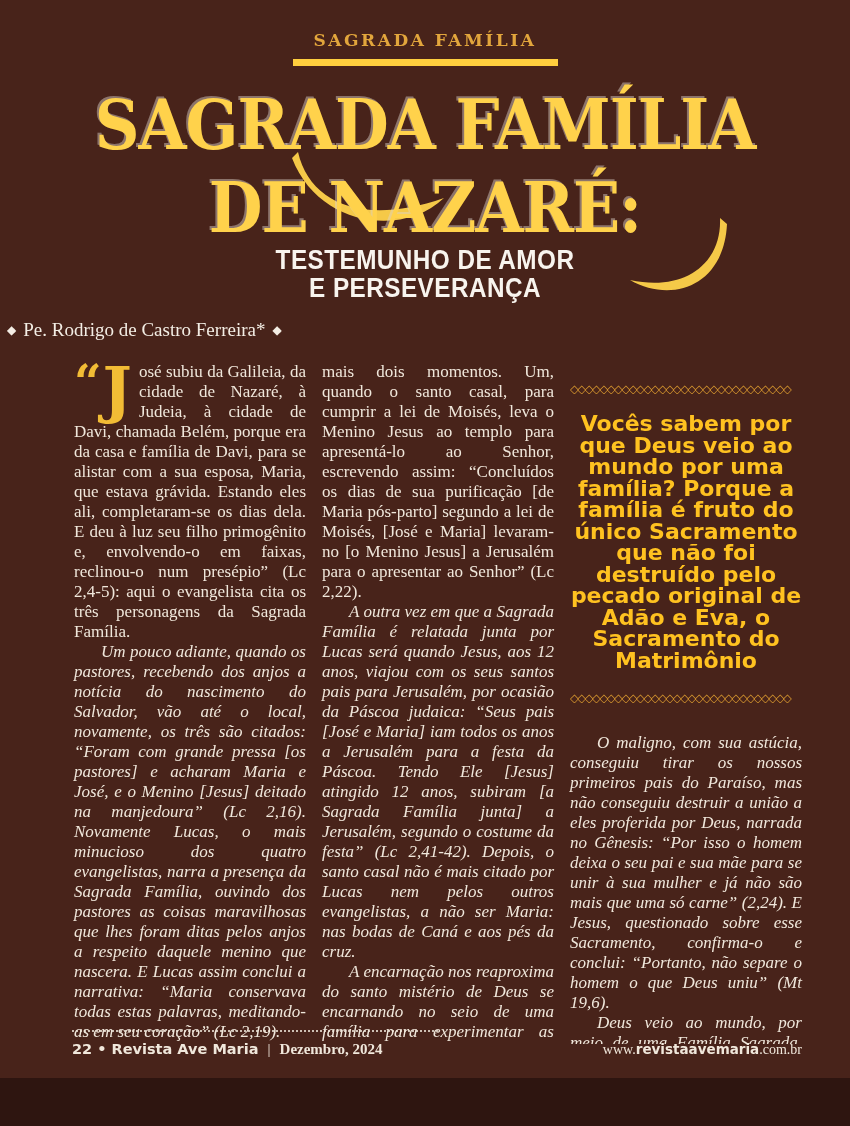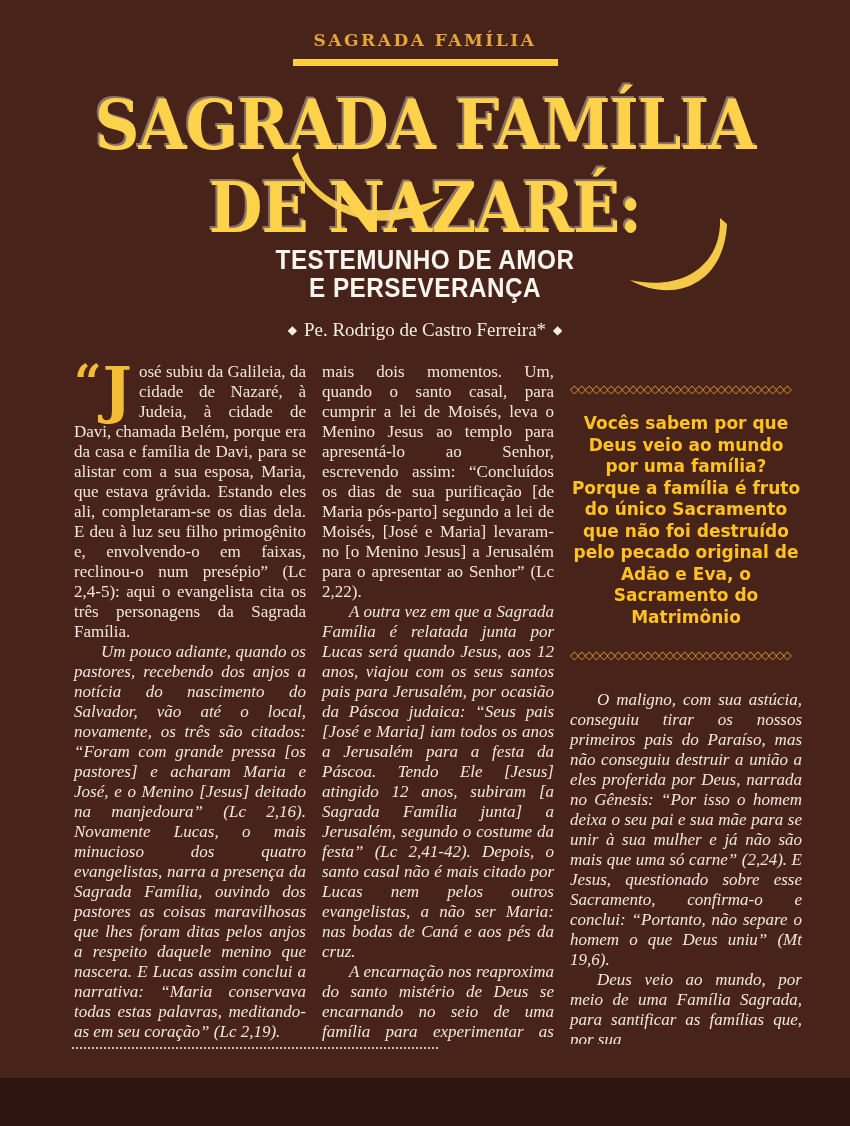--- a/index.html
+++ b/index.html
@@ -26,21 +26,21 @@
     text-shadow:-2px -2px 0 rgba(224,216,207,0.45);
   }
   .flourish{position:absolute; z-index:0; opacity:.95;}
   .subtitle{
     margin:14px 0 0 0; text-align:center;
     font-family:"Liberation Sans", sans-serif; font-weight:bold;
     color:#F8F4EE; font-size:27px; line-height:28px; letter-spacing:0.5px;
     transform:scaleX(0.9); transform-origin:center;
   }
   .byline{
-    margin-top:17px; text-align:center; color:#F3EDE4;
+    margin-top:17px; text-align:left; color:#F3EDE4;
     font-family:"Liberation Serif", serif; font-size:19px;
   }
   .byline .orn{font-size:12px; vertical-align:2px; padding:0 7px; color:#F3EDE4;}
   
   .cols{
     display:flex; gap:16px; padding:21px 48px 0 74px; height:682px;
     overflow:hidden; box-sizing:content-box;
   }
   .col{flex:1 1 0; min-width:0;}
   .col p{
@@ -59,21 +59,21 @@
   }
   
   .divider{
     margin:22px 0 0 0; color:#D9992F; font-size:11.5px; line-height:10px;
     letter-spacing:-1.5px; white-space:nowrap; overflow:hidden;
     font-family:"DejaVu Sans", sans-serif;
   }
   .pullquote{
     margin:19px 0 0 0; text-align:center;
     font-family:"DejaVu Sans", sans-serif; font-weight:bold;
-    color:#FFC220; font-size:17px; line-height:21.5px;
+    color:#FFC220; font-size:22px; line-height:21.5px;
   }
   .after-quote{margin-top:30px !important;}
   
   .footer{position:absolute; left:72px; right:48px; bottom:20px;}
   .footer-rule{width:366px; border-top:2px dotted rgba(240,231,219,0.8); margin-bottom:9px;}
   .footer-row{display:flex; justify-content:space-between; align-items:baseline;}
   .footer-left{font-size:15px; color:#F0E7DB;}
   .footer-left .mag{font-family:"DejaVu Sans", sans-serif; font-weight:bold; font-size:14.5px;}
   .footer-left .sep{padding:0 9px; font-weight:normal; color:#F0E7DB;}
   .footer-left .date{font-family:"Liberation Serif", serif; font-weight:bold; font-size:15px;}
@@ -133,15 +133,23 @@
       <div class="pullquote">Vocês sabem por que Deus veio ao mundo por uma família? Porque a família é fruto do único Sacramento que não foi destruído pelo pecado original de Adão e Eva, o Sacramento do Matrimônio</div>
       <div class="divider">◇◇◇◇◇◇◇◇◇◇◇◇◇◇◇◇◇◇◇◇◇◇◇◇◇◇◇◇◇◇</div>
       <p class="ind after-quote">O maligno, com sua astúcia, conseguiu tirar os nossos primeiros pais do Paraíso, mas não conseguiu destruir a união a eles proferida por Deus, narrada no Gênesis: “Por isso o homem deixa o seu pai e sua mãe para se unir à sua mulher e já não são mais que uma só carne” (2,24). E Jesus, questionado sobre esse Sacramento, confirma-o e conclui: “Portanto, não separe o homem o que Deus uniu” (Mt 19,6).</p>
       <p class="ind">Deus veio ao mundo, por meio de uma Família Sagrada, para santificar as famílias que, por sua</p>
     </div>
 
   </div>
 
   <div class="footer">
     <div class="footer-rule"></div>
+    <div class="footer-row">
+      <div class="footer-left">
+        <span class="mag">22 • Revista Ave Maria</span><span class="sep">|</span><span class="date">Dezembro, 2024</span>
+      </div>
+      <div class="footer-right">
+        <span>www.</span><span class="dom">revistaavemaria</span><span>.com.br</span>
+      </div>
+    </div>
   </div>
 
 </div>
 
 </body></html>

